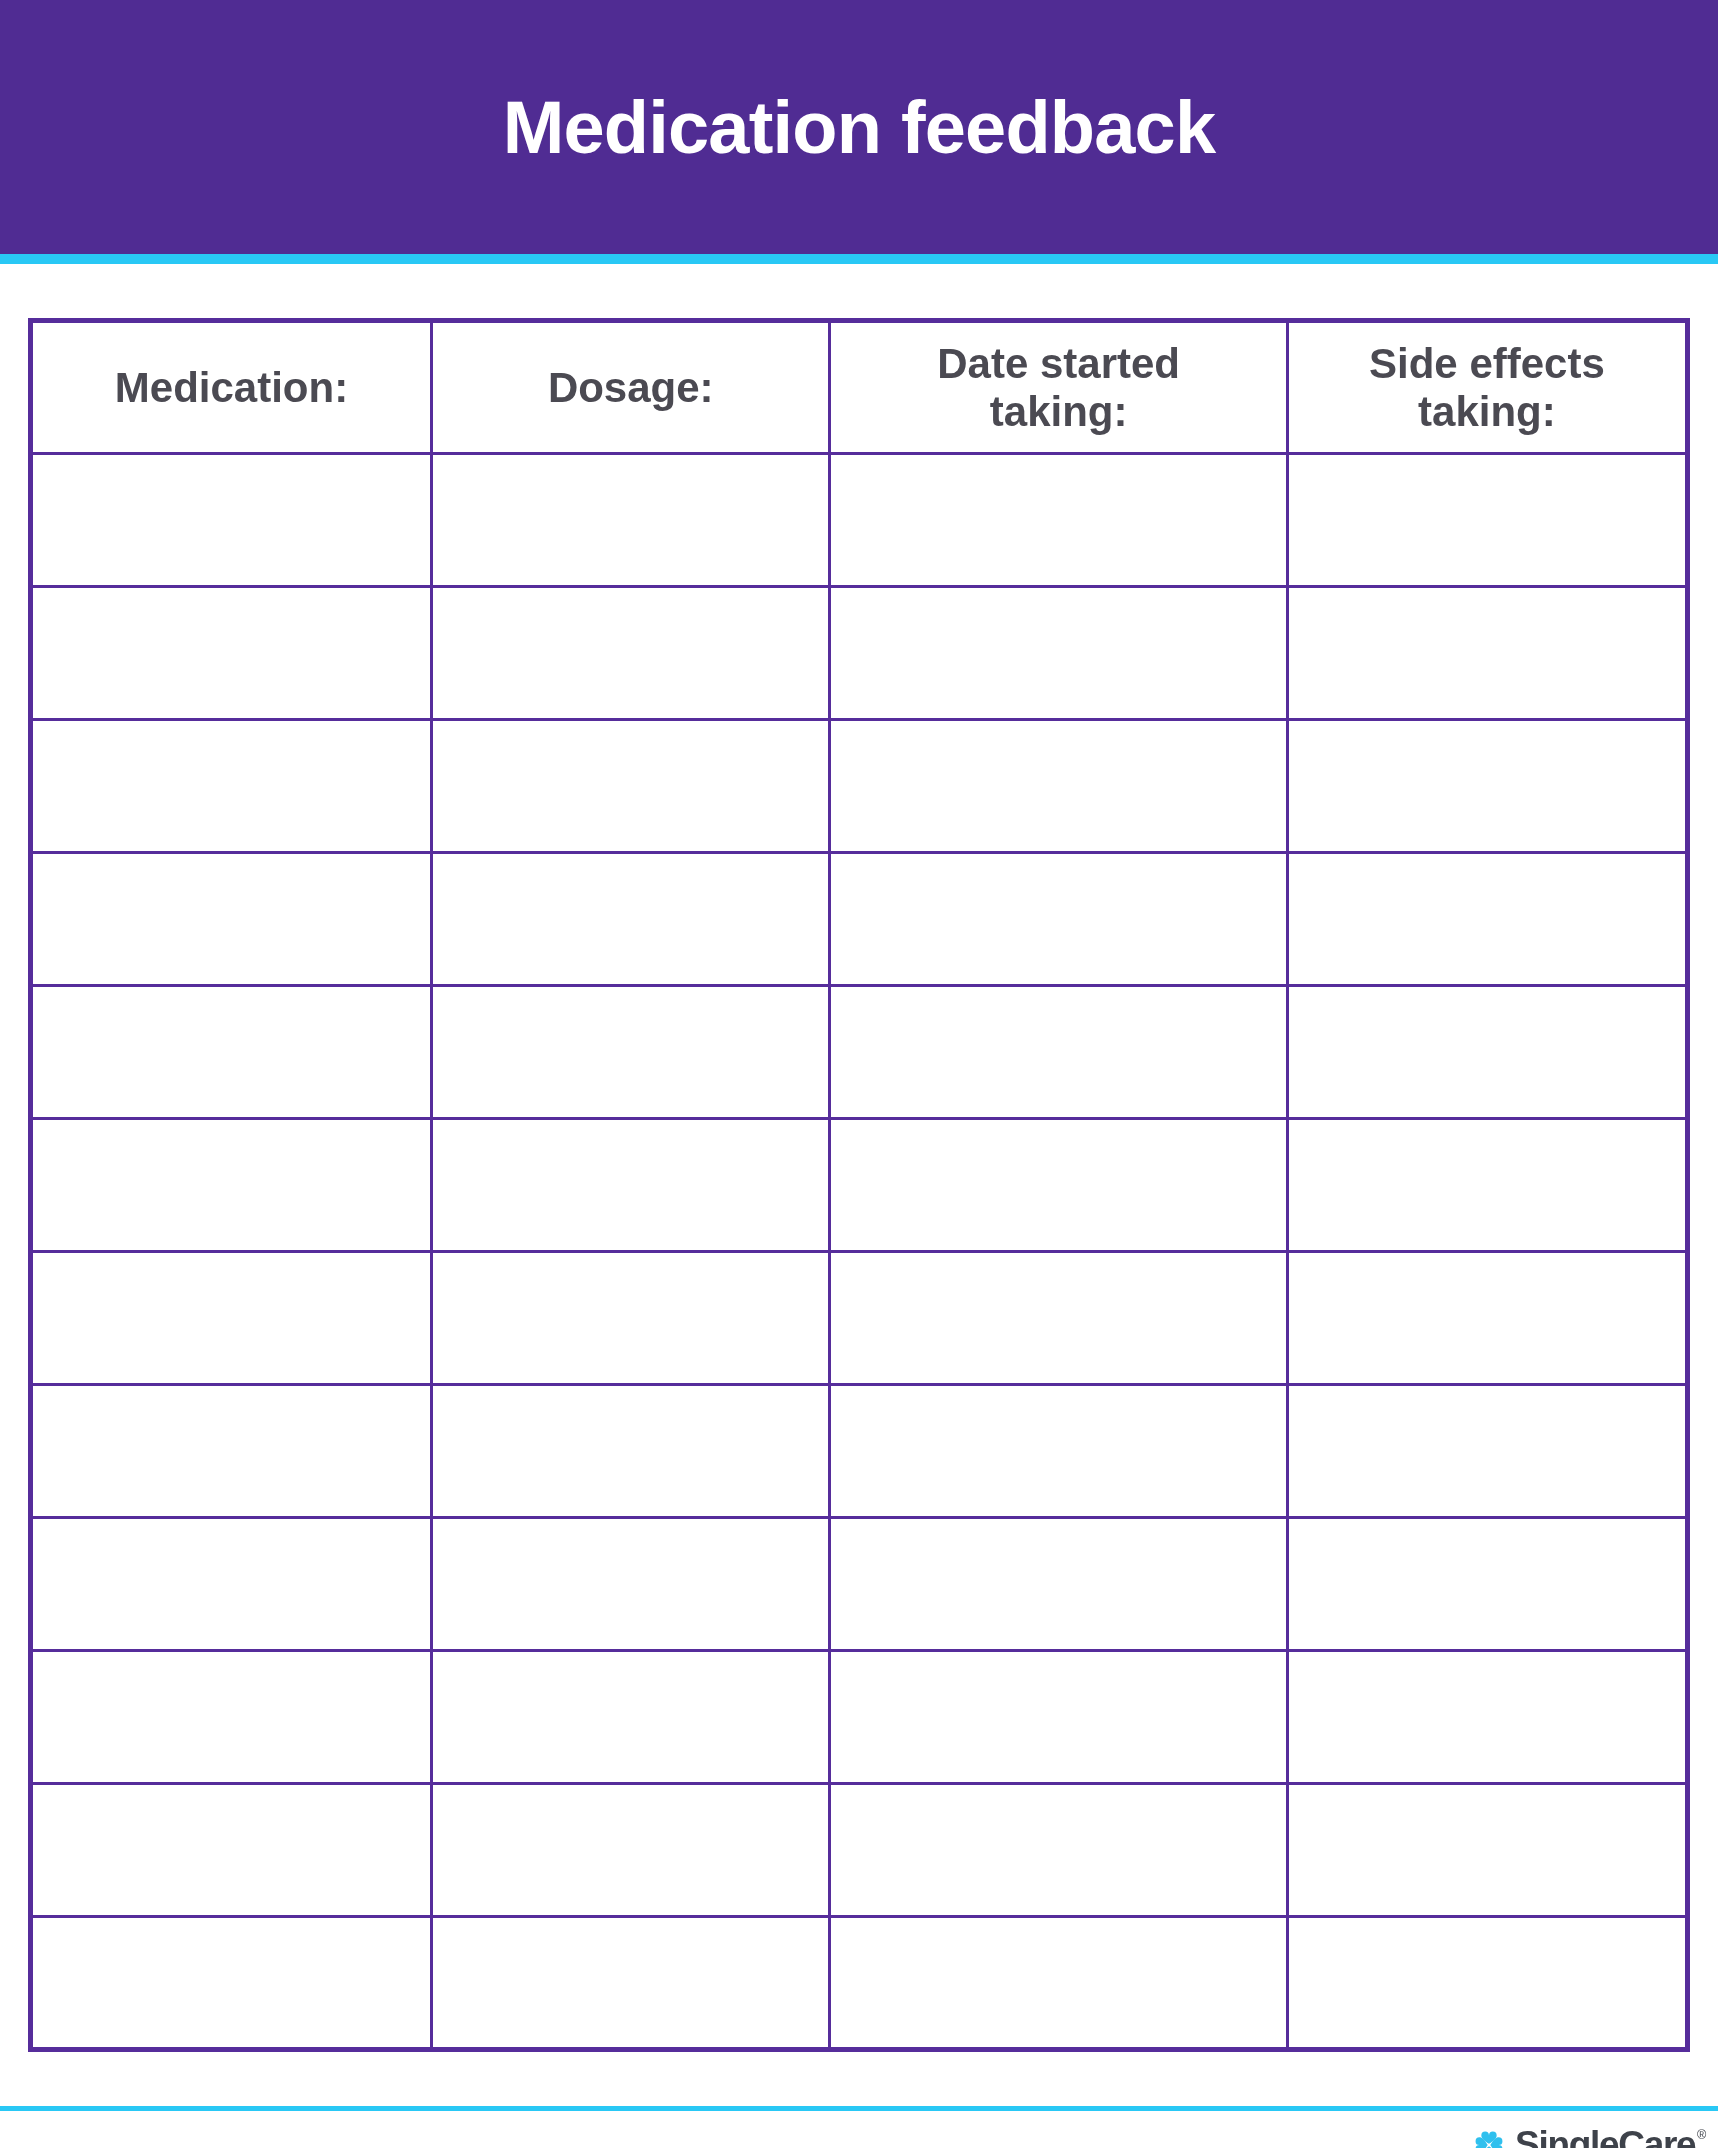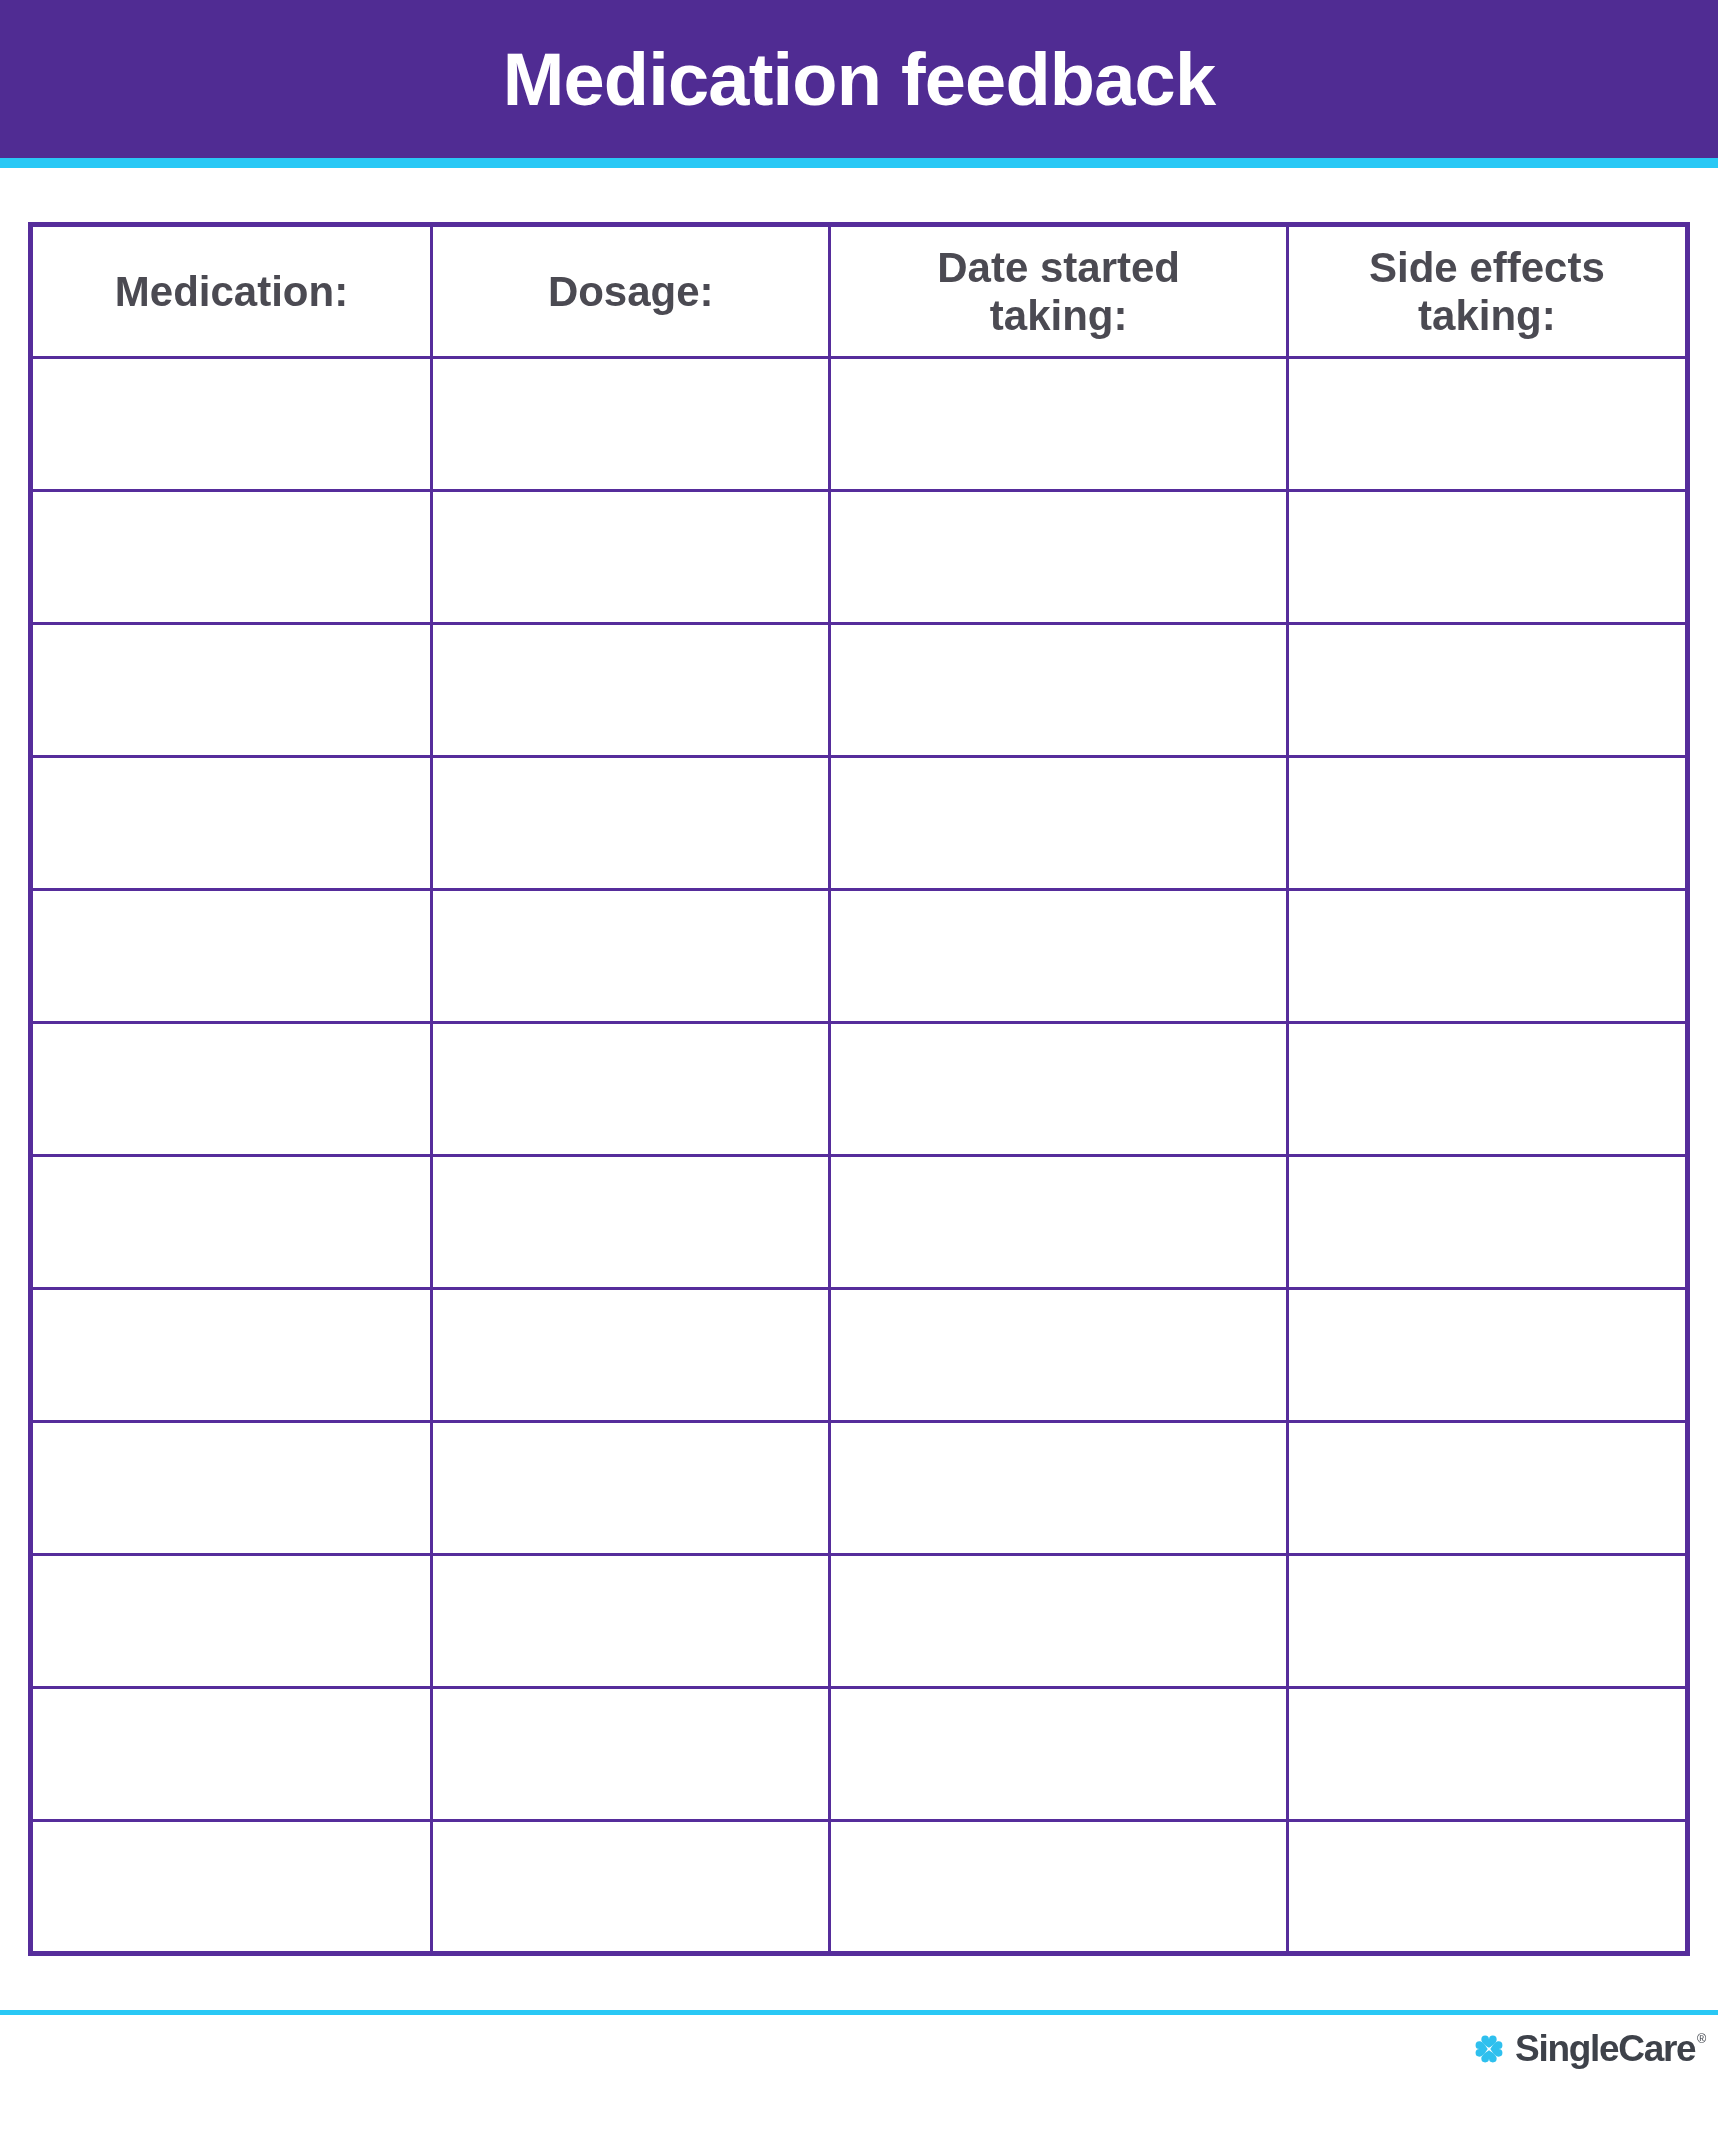--- a/index.html
+++ b/index.html
@@ -15,21 +15,21 @@
   html, body { width: 1718px; }
   body {
     height: 2148px;
     background: var(--page_bg);
     overflow: hidden;
     font-family: "Liberation Sans", sans-serif;
   }
 
   
   .banner {
-    height: 158px;
+    height: 254px;
     background: var(--banner_purple);
     display: flex;
     align-items: center;
     justify-content: center;
   }
   .banner h1 {
     color: #FFFFFF;
     font-size: 74px;
     font-weight: 700;
     letter-spacing: -0.8px;

